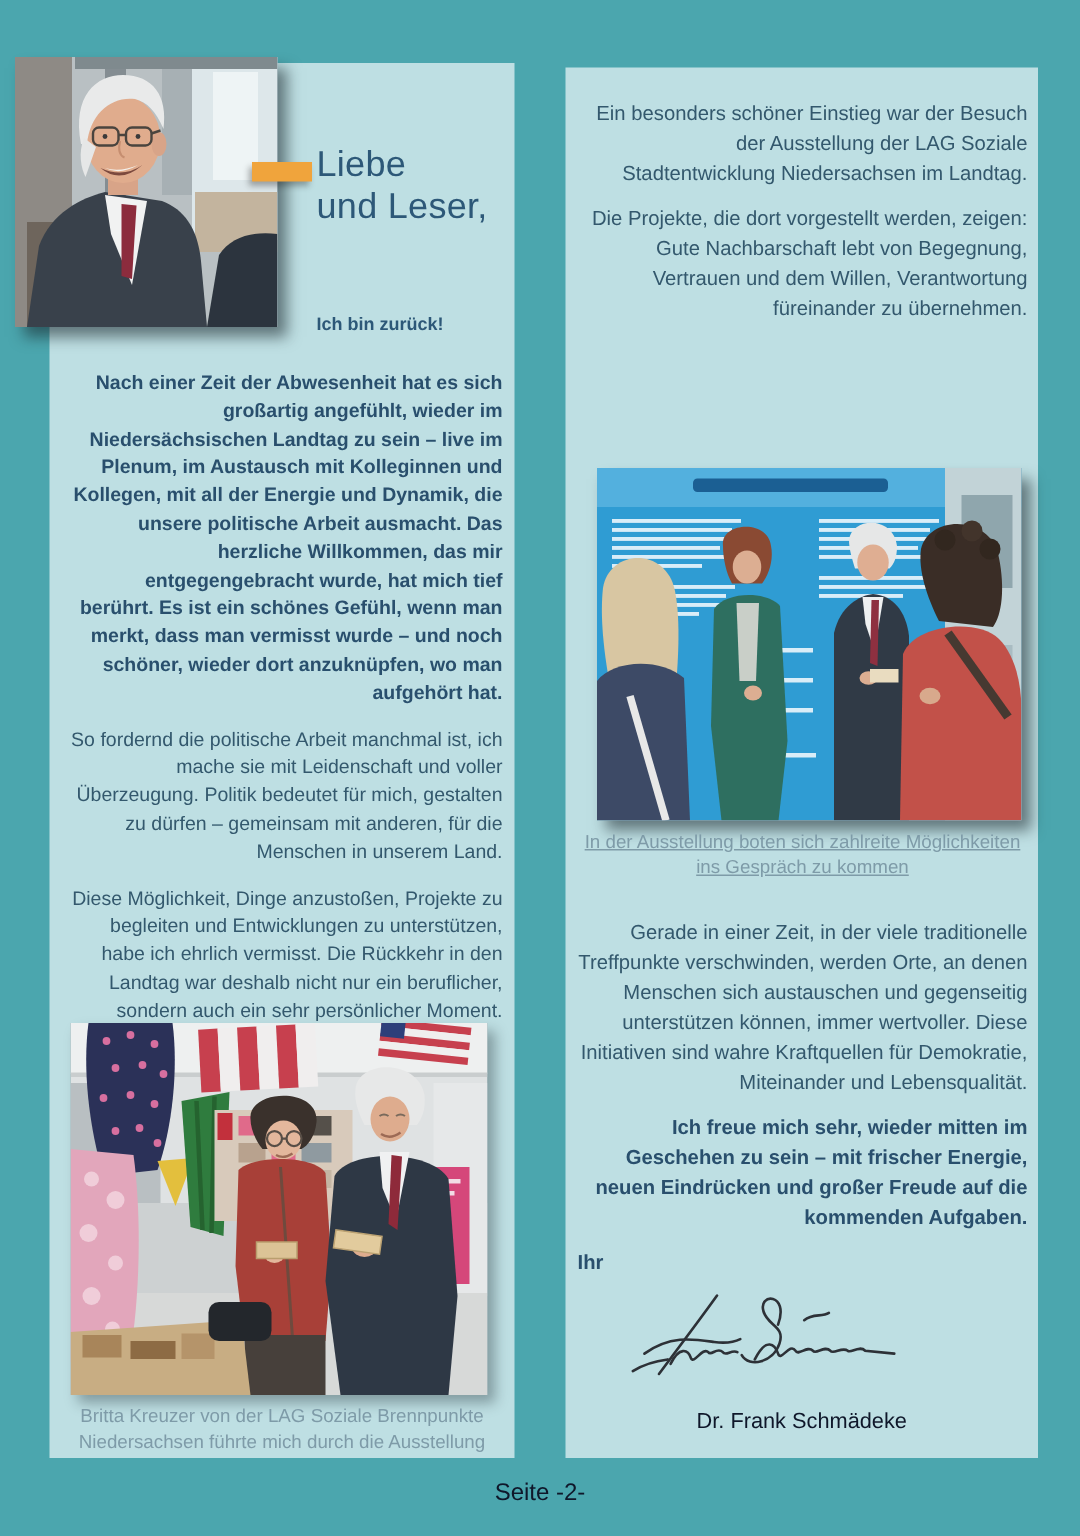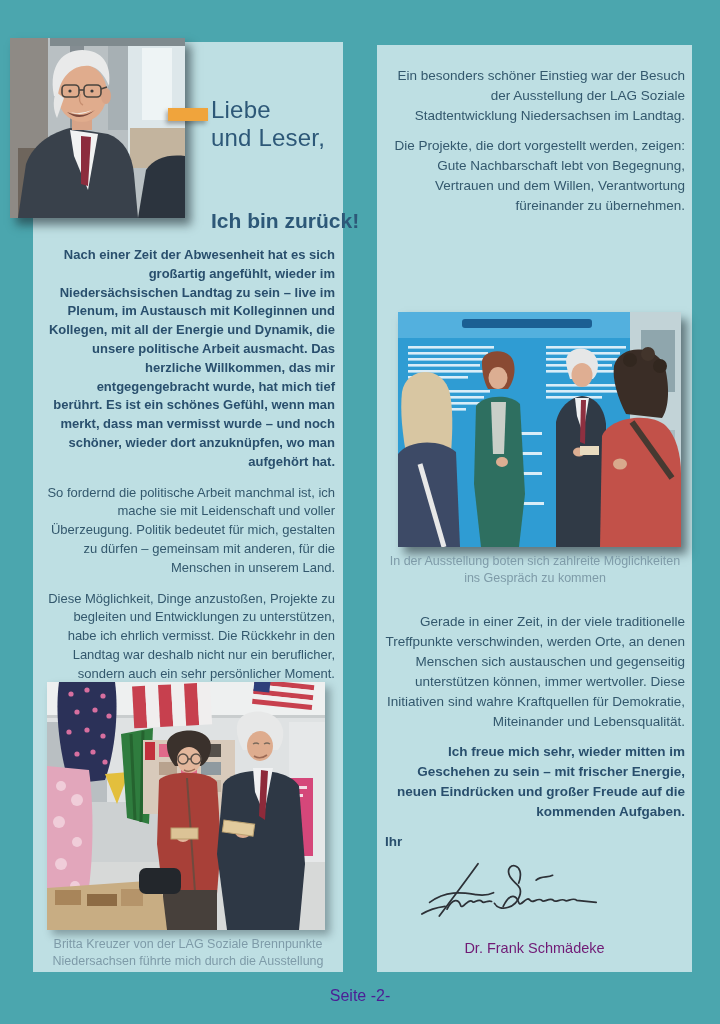--- a/index.html
+++ b/index.html
@@ -16,42 +16,42 @@
   .photo{position:absolute;overflow:hidden;box-shadow:6px 7px 9px rgba(22,34,40,.55);background:#9fb3b8;}
   #portrait-photo{left:10px;top:38px;width:175px;height:180px;}
   #left-photo{left:47px;top:682px;width:278px;height:248px;box-shadow:5px 5px 8px rgba(22,34,40,.35);}
   #right-photo{left:398px;top:312px;width:283px;height:235px;}
   .photo svg{display:block;width:100%;height:100%;}
 
   #orange-dash{position:absolute;left:168px;top:108px;width:40px;height:13px;background:#F0A43C;box-shadow:-2px 3px 4px rgba(30,30,30,.35);}
 
   #page-heading{position:absolute;left:211px;top:96px;width:140px;
     font-size:24px;font-weight:normal;color:#2D5878;line-height:28px;letter-spacing:.2px;}
-  #subheading{position:absolute;left:211px;top:209px;font-size:21px;font-weight:bold;color:#2D5878;}
+  #subheading{position:absolute;left:211px;top:209px;font-size:12px;font-weight:bold;color:#2D5878;}
 
   .textcol{position:absolute;color:#33586D;}
   .textcol p{margin:0 0 12px;text-align:right;}
   .b{font-weight:bold;color:#294F6D;}
   .just{text-align:justify;}
 
   #left-text{left:45px;top:246px;width:290px;font-size:13px;line-height:18.8px;}
   #right-text-1{left:385px;top:46px;width:300px;font-size:13.5px;line-height:20px;text-align:justify;margin-top:20px;}
   #right-text-1 p{margin:0 0 10px;}
   #right-text-2{left:385px;top:612px;width:300px;font-size:13.5px;line-height:20px;text-align:justify;}
   #right-text-2 p{margin:0 0 10px;}
   #right-text-2 .closing{text-align:left;margin-top:10px;}
 
   .caption{position:absolute;text-align:center;color:#7E9BA8;font-size:12.5px;line-height:17px;}
   #left-caption{left:35px;top:936px;width:306px;}
-  #right-caption{left:388px;top:553px;width:294px;}
+  #right-caption{left:388px;top:553px;width:294px;text-decoration:underline;}
 
   #signature{position:absolute;left:418px;top:854px;width:184px;height:78px;}
-  #signatory-name{position:absolute;left:377px;top:940px;width:315px;text-align:center;color:#701a75;font-size:14.5px;}
-
-  #page-footer{position:absolute;left:0;top:987px;width:720px;text-align:center;color:#4c1d95;font-size:16px;}
+  #signatory-name{position:absolute;left:377px;top:940px;width:315px;text-align:center;color:#0f172a;font-size:14.5px;}
+
+  #page-footer{position:absolute;left:0;top:987px;width:720px;text-align:center;color:#0f172a;font-size:16px;}
 </style>
 </head>
 <body>
 
 <div id="page">
 
   <div id="left-panel" class="panel"></div>
   <div id="right-panel" class="panel"></div>
 
   <div id="portrait-photo" class="photo">

